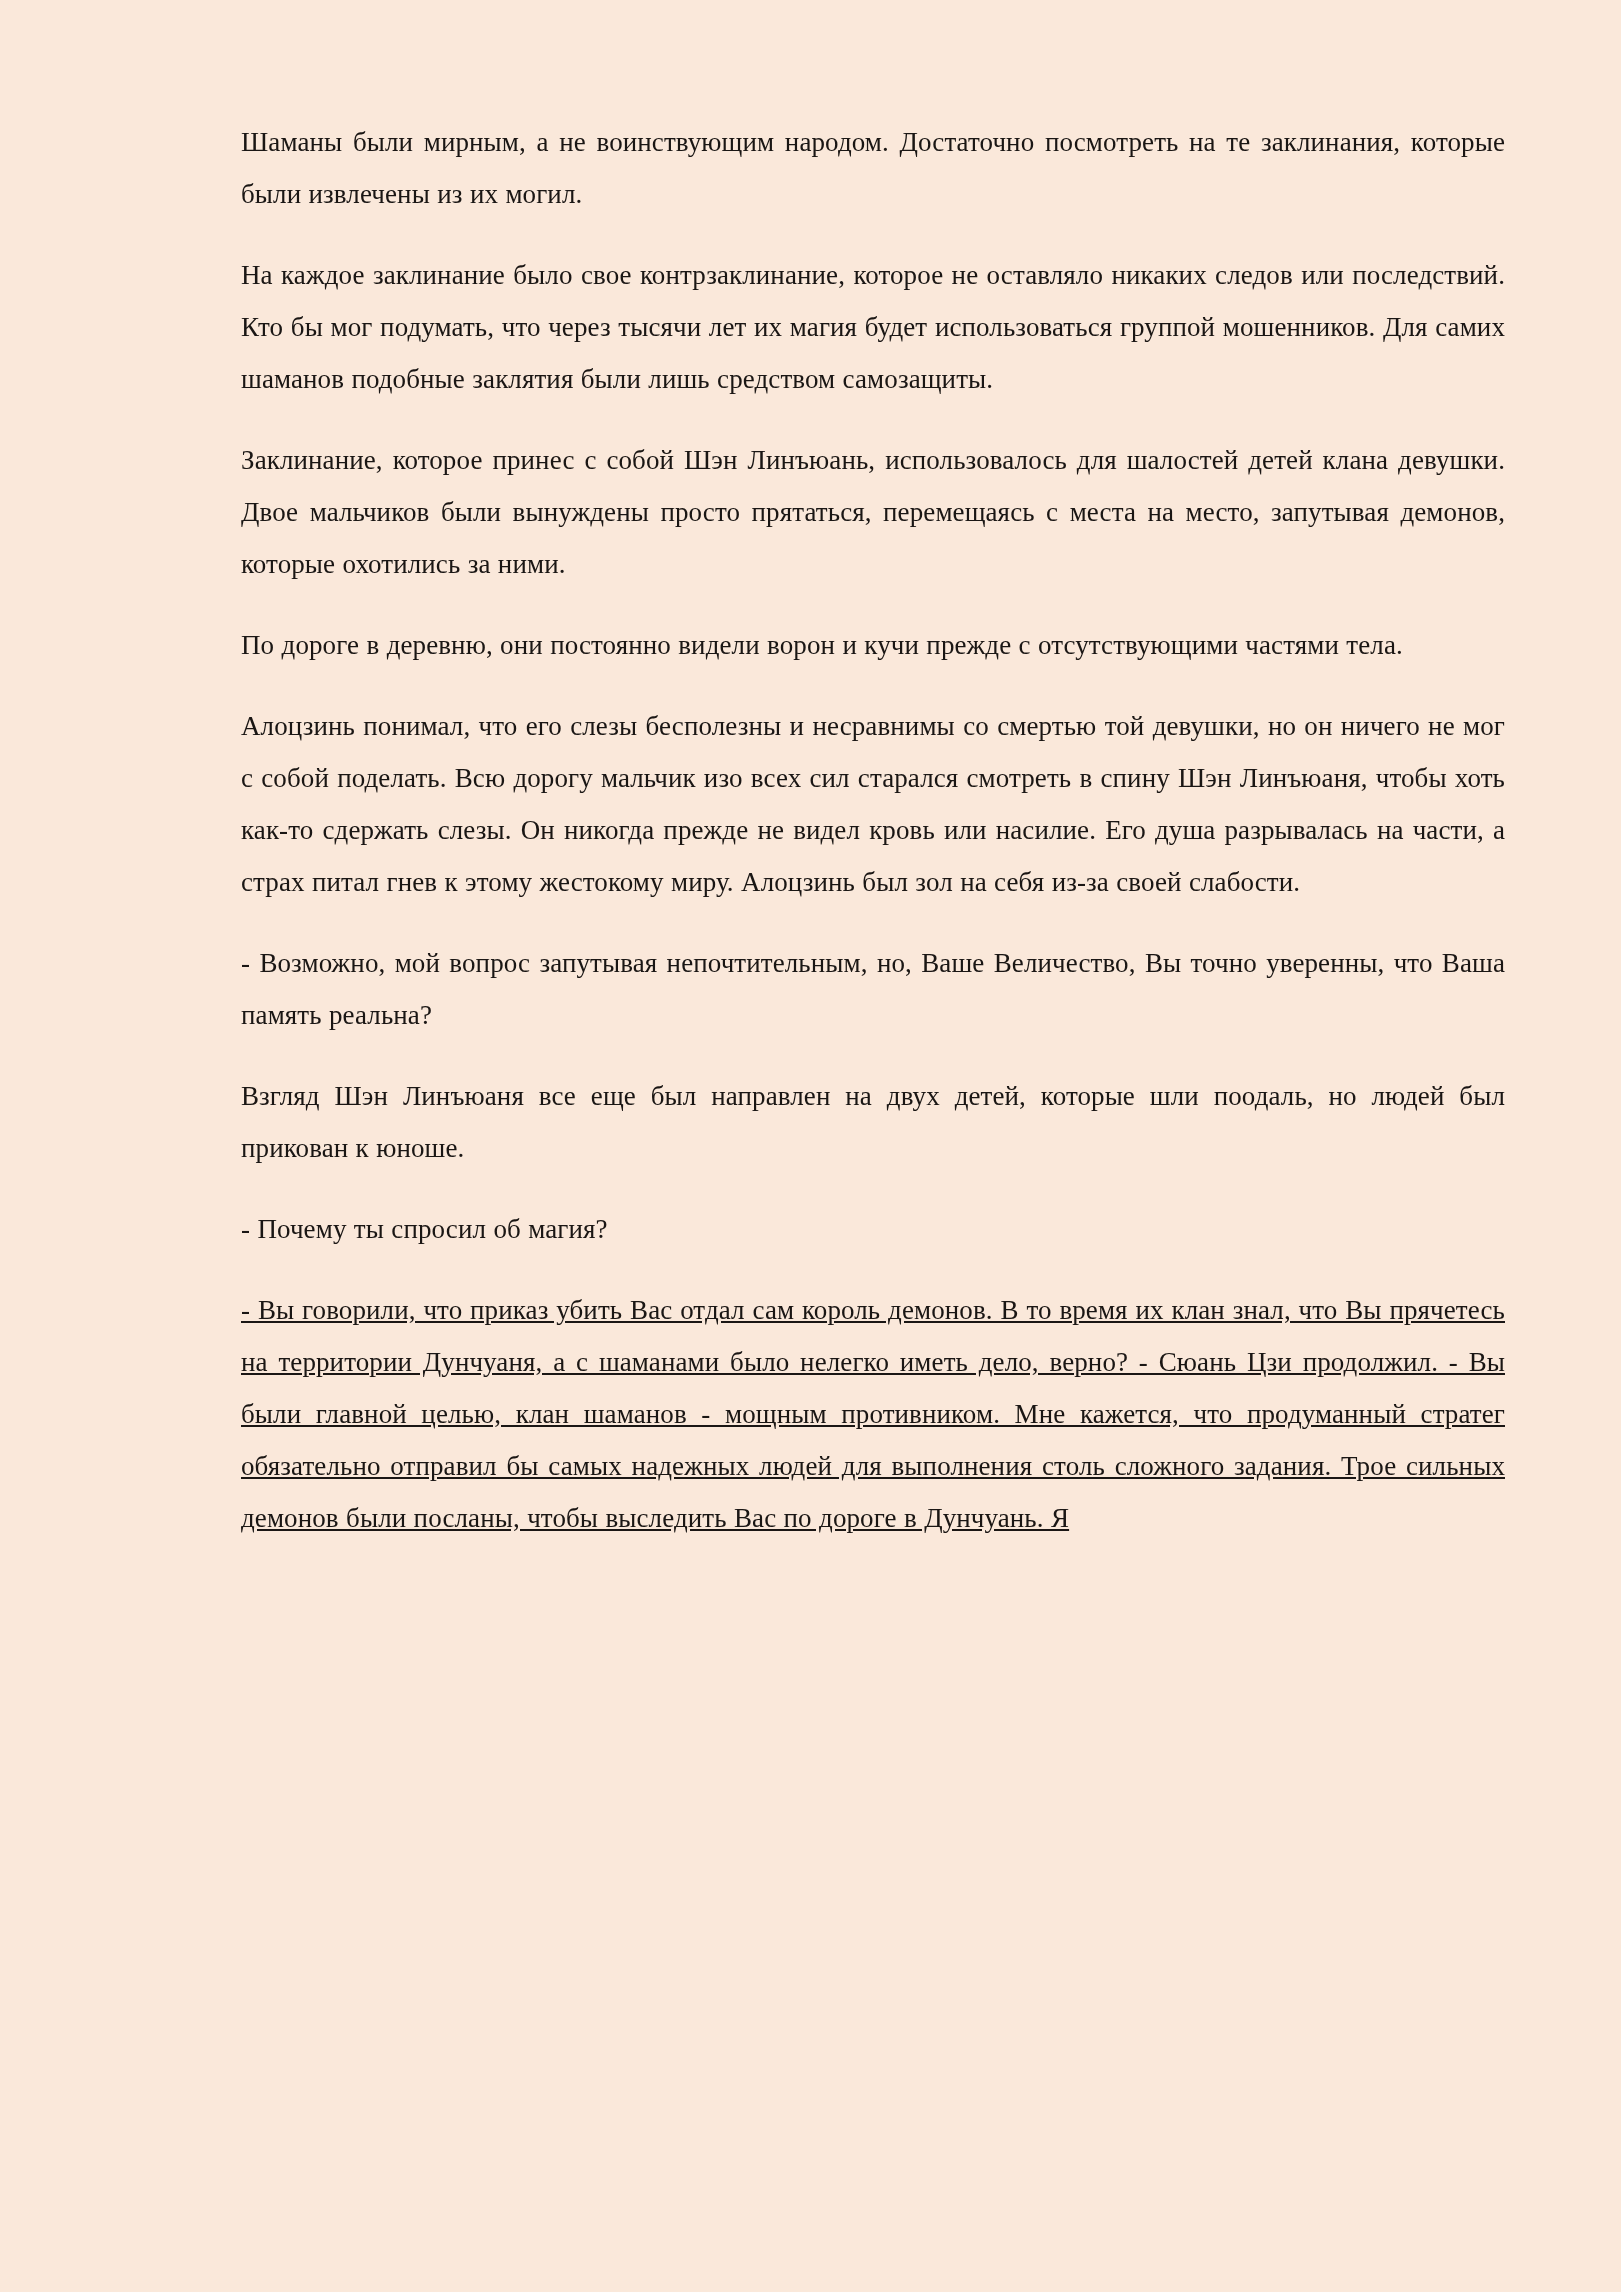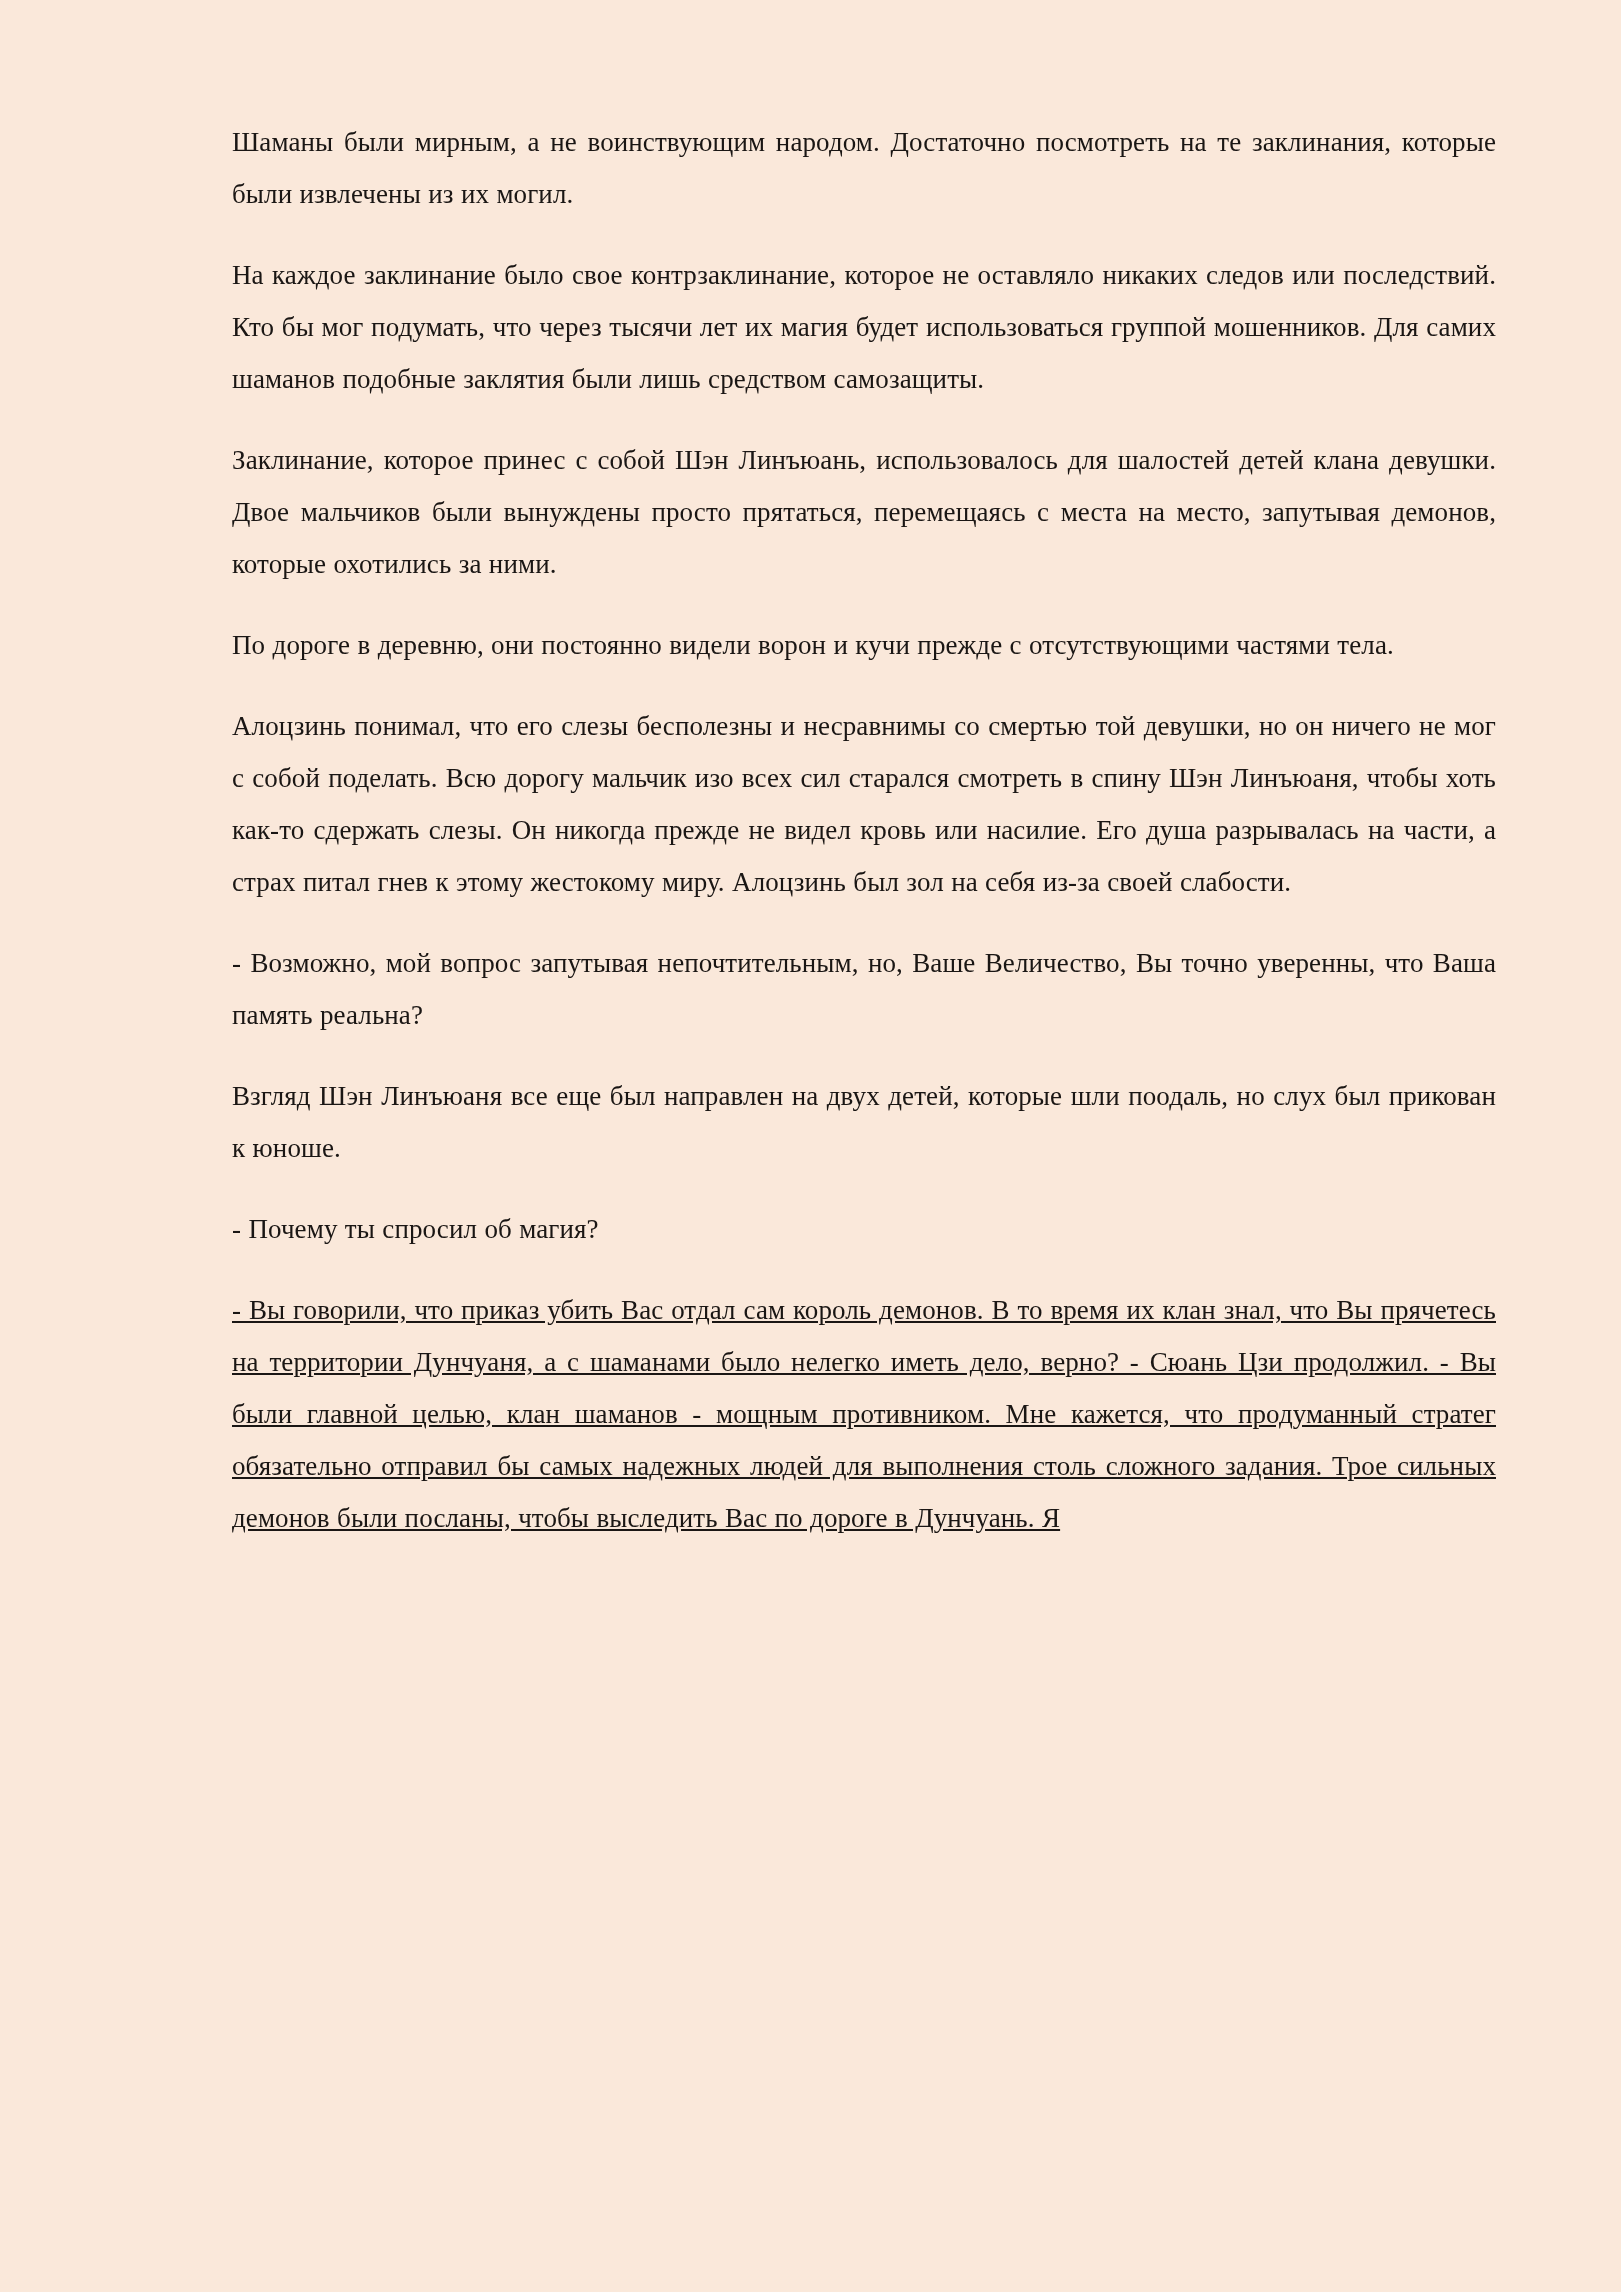--- a/index.html
+++ b/index.html
@@ -15,20 +15,21 @@
     color: #1a1614;
     overflow: hidden;
   }
   .page {
     box-sizing: border-box;
     width: 1307px;
     height: 2293px;
     background: #fae8da;
     padding: 116px 124px 0 232px;
     position: relative;
+    margin-left: 9px;
   }
   .content {
     width: 1264px;
   }
   p.para {
     margin: 0 0 29px 0;
     font-size: 27px;
     line-height: 52px;
     text-align: justify;
     text-justify: inter-word;
@@ -46,18 +47,18 @@
 <body>
 
 <div class="page">
   <div class="content">
     <p class="para">Шаманы были мирным, а не воинствующим народом. Достаточно посмотреть на те заклинания, которые были извлечены из их могил.</p>
     <p class="para">На каждое заклинание было свое контрзаклинание, которое не оставляло никаких следов или последствий. Кто бы мог подумать, что через тысячи лет их магия будет использоваться группой мошенников. Для самих шаманов подобные заклятия были лишь средством самозащиты.</p>
     <p class="para">Заклинание, которое принес с собой Шэн Линъюань, использовалось для шалостей детей клана девушки. Двое мальчиков были вынуждены просто прятаться, перемещаясь с места на место, запутывая демонов, которые охотились за ними.</p>
     <p class="para">По дороге в деревню, они постоянно видели ворон и кучи прежде с отсутствующими частями тела.</p>
     <p class="para">Алоцзинь понимал, что его слезы бесполезны и несравнимы со смертью той девушки, но он ничего не мог с собой поделать. Всю дорогу мальчик изо всех сил старался смотреть в спину Шэн Линъюаня, чтобы хоть как-то сдержать слезы. Он никогда прежде не видел кровь или насилие. Его душа разрывалась на части, а страх питал гнев к этому жестокому миру. Алоцзинь был зол на себя из-за своей слабости.</p>
     <p class="para">- Возможно, мой вопрос запутывая непочтительным, но, Ваше Величество, Вы точно уверенны, что Ваша память реальна?</p>
-    <p class="para">Взгляд Шэн Линъюаня все еще был направлен на двух детей, которые шли поодаль, но слух был прикован к юноше.</p>
+    <p class="para">Взгляд Шэн Линъюаня все еще был направлен на двух детей, которые шли поодаль, но людей был прикован к юноше.</p>
     <p class="para">- Почему ты спросил об магия?</p>
     <p class="para">- Вы говорили, что приказ убить Вас отдал сам король демонов. В то время их клан знал, что Вы прячетесь на территории Дунчуаня, а с шаманами было нелегко иметь дело, верно? - Сюань Цзи продолжил. - Вы были главной целью, клан шаманов - мощным противником. Мне кажется, что продуманный стратег обязательно отправил бы самых надежных людей для выполнения столь сложного задания. Трое сильных демонов были посланы, чтобы выследить Вас по дороге в Дунчуань. Я</p>
   </div>
 </div>
 
 
 </body></html>

